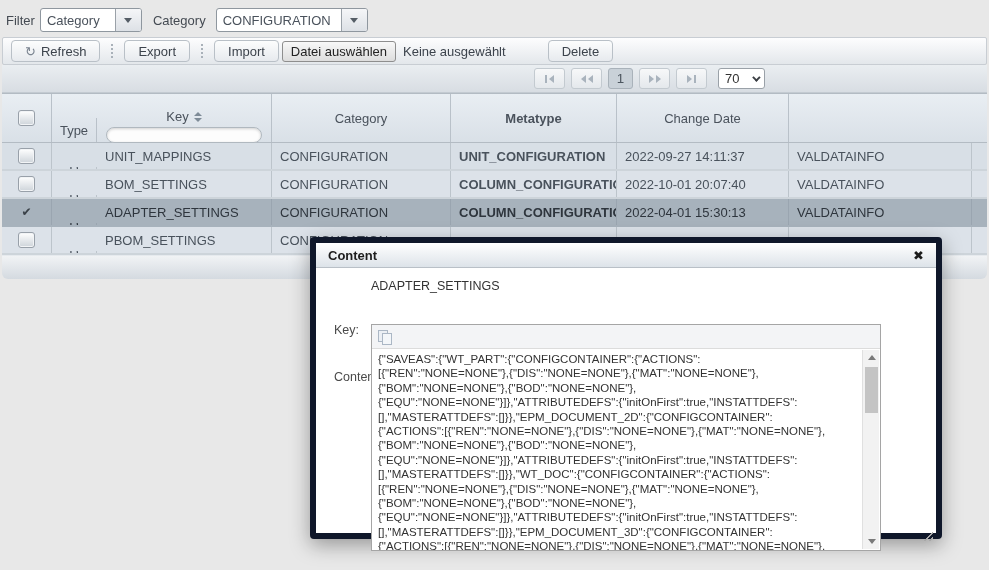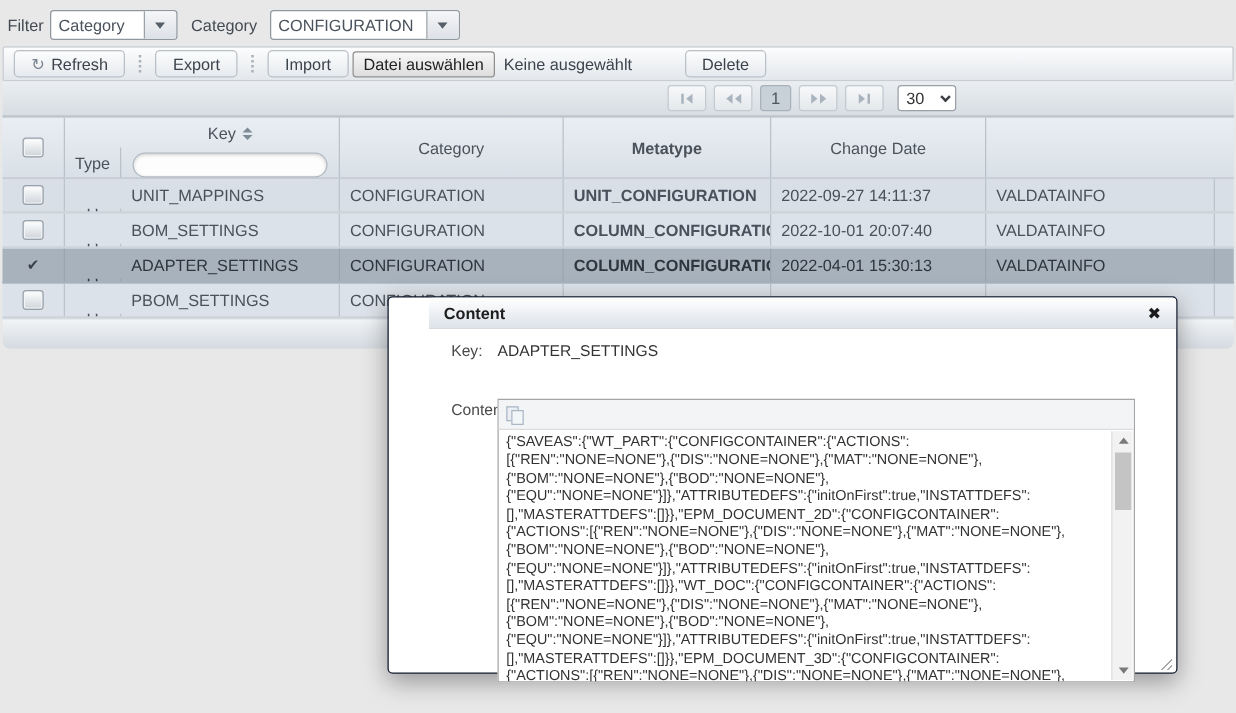--- a/index.html
+++ b/index.html
@@ -43,21 +43,21 @@
   .pg .tr { width:0; height:0; border-top:4px solid transparent; border-bottom:4px solid transparent; border-left:5px solid #a9b3bd; }
   .pg.current { width:25px; background:#c9d1d8; border-color:#a9b2ba; color:#4c565f; cursor:default; }
   .page-size { display:flex; align-items:center; justify-content:space-between; width:47px; height:21px; margin-left:11px; padding:0 6px;
     background:#fff; border:1px solid #9aa1a8; border-radius:3px; color:#333; cursor:pointer; }
   .chev { width:6px; height:6px; border-right:2px solid #3b3f44; border-bottom:2px solid #3b3f44; transform:rotate(45deg) translateY(-2px); }
   
   .grid { position:absolute; top:93px; left:2px; width:985px; }
   .ghead { display:flex; height:50px; background:linear-gradient(#e9eef3,#d9e0e7); border-top:1px solid #b3bbc3; border-bottom:1px solid #b3bbc3; }
   .hc { display:flex; align-items:center; justify-content:center; border-right:1px solid #b9c1c9; color:#4a525c; }
   .hc.c-fill { border-right:none; }
-  .hc.c-key { flex-direction:column; justify-content:space-between; padding-top:5px; }
+  .hc.c-key { flex-direction:column; justify-content:space-between; padding-top:15px; }
   .key-head { display:flex; align-items:center; gap:5px; }
   .sort-ico { display:inline-flex; flex-direction:column; gap:2px; }
   .sort-ico .u { width:0; height:0; border-left:4px solid transparent; border-right:4px solid transparent; border-bottom:4px solid #7e8b97; }
   .sort-ico .d { width:0; height:0; border-left:4px solid transparent; border-right:4px solid transparent; border-top:4px solid #7e8b97; }
   .key-filter { width:156px; height:20px; margin-top:3px; border:1px solid #b0b8bf; border-radius:10px;
     background:#fdfdfd; box-shadow:inset 0 1px 3px rgba(0,0,0,.18); outline:none; padding:0 8px; font:12px "Liberation Sans",sans-serif; }
   .c-cb{width:50px;} .c-type{width:45px;margin-top:24px;} .c-key{width:175px;} .c-cat{width:179px;} .c-meta{width:166px;font-weight:bold;} .c-date{width:172px;} .c-rep{width:183px;} .c-fill{flex:1;}
   .grow { display:flex; height:28px; background:#d8dfe6; border-bottom:2px solid #cdd4da; }
   .grow:nth-child(even) { background:#dce2e9; }
   .gc { display:flex; align-items:center; padding:0 8px; border-right:1px solid #bcc4cb; color:#49525c; white-space:nowrap; overflow:hidden; }
@@ -65,27 +65,27 @@
   .gc.c-cb, .gc.c-type { justify-content:center; padding:0; }
   .checkbox { width:17px; height:16px; border:1px solid #98a0a9; border-radius:3px;
     background:linear-gradient(#ffffff,#ced4da); box-shadow:inset 0 0 0 1px #f2f4f6; display:inline-block; cursor:pointer; }
   .checkmark { display:none; font-size:12px; color:#3a4148; }
   .grow.selected { background:#a7b2bc; border-bottom-color:#a7b2bc; }
   .grow.selected .gc { color:#2e353d; border-right-color:#9aa5b0; }
   .grow.selected .checkmark { display:inline; }
   .gfoot { height:24px; background:linear-gradient(#f1f3f5,#d4dae0); border-top:1px solid #e6eaee; border-radius:0 0 6px 6px; }
   
   .modal { position:absolute; left:310px; top:237px; width:632px; height:302px; background:#fff;
-    border:1px solid #0f172a; border-radius:4px; box-shadow:0 6px 20px rgba(0,0,0,.35); z-index:10;padding-left:32px; }
+    border:6px solid #0f172a; border-radius:4px; box-shadow:0 6px 20px rgba(0,0,0,.35); z-index:10; }
   .m-head { height:25px; background:linear-gradient(#ffffff,#dde3e9); border-bottom:1px solid #b9c0c7; border-radius:4px 4px 0 0;
     display:flex; align-items:center; padding:0 12px; }
   .m-title { font-weight:bold; color:#1d1d1d; }
   .m-close { margin-left:auto; font-size:13px; color:#1b1b1b; cursor:pointer; line-height:1; }
   .m-body { position:relative; height:276px; }
-  .m-label { position:absolute; left:18px; color:#4a4a4a; font-size:12.5px; }
+  .m-label { position:absolute; left:18px; color:#4a4a4a; font-size:12.5px;margin-top:44px; }
   .lbl-key { top:11px; }
   .lbl-content { top:58px; }
   .m-key-value { position:absolute; left:55px; top:11px; color:#333; font-size:12.5px; }
   .panel { position:absolute; left:55px; top:56px; width:510px; height:227px; border:1px solid #a5a5a5; background:#fff; }
   .panel-strip { height:24px; background:#f3f4f6; border-bottom:1px solid #dcdcdc; display:flex; align-items:center; padding-left:6px; }
   .copy-ico { position:relative; width:13px; height:14px; opacity:.75; }
   .copy-ico:before { content:""; position:absolute; left:0; top:0; width:8px; height:10px; background:#e9eef4; border:1px solid #93a3b5; }
   .copy-ico:after { content:""; position:absolute; left:4px; top:3px; width:8px; height:10px; background:#f3f7fb; border:1px solid #93a3b5; }
   .panel-text { position:relative; height:201px; overflow:hidden; }
   .json-pre { font-family:"Liberation Sans","DejaVu Sans",sans-serif; font-size:11.5px; line-height:14.4px;
@@ -148,21 +148,21 @@
     <button class="pg current">1</button>
     <button class="pg">
         <i class="tr"></i>
         <i class="tr"></i>
       </button>
     <button class="pg">
         <i class="tr"></i>
         <i class="bar"></i>
       </button>
     <div class="page-size">
-      <span>30</span>
+      <span>70</span>
       <i class="chev"></i>
     </div>
   </div>
 
   <div class="grid">
     <div class="ghead">
       <div class="hc c-cb">
         <span class="checkbox"></span>
       </div>
       <div class="hc c-type">Type</div>

